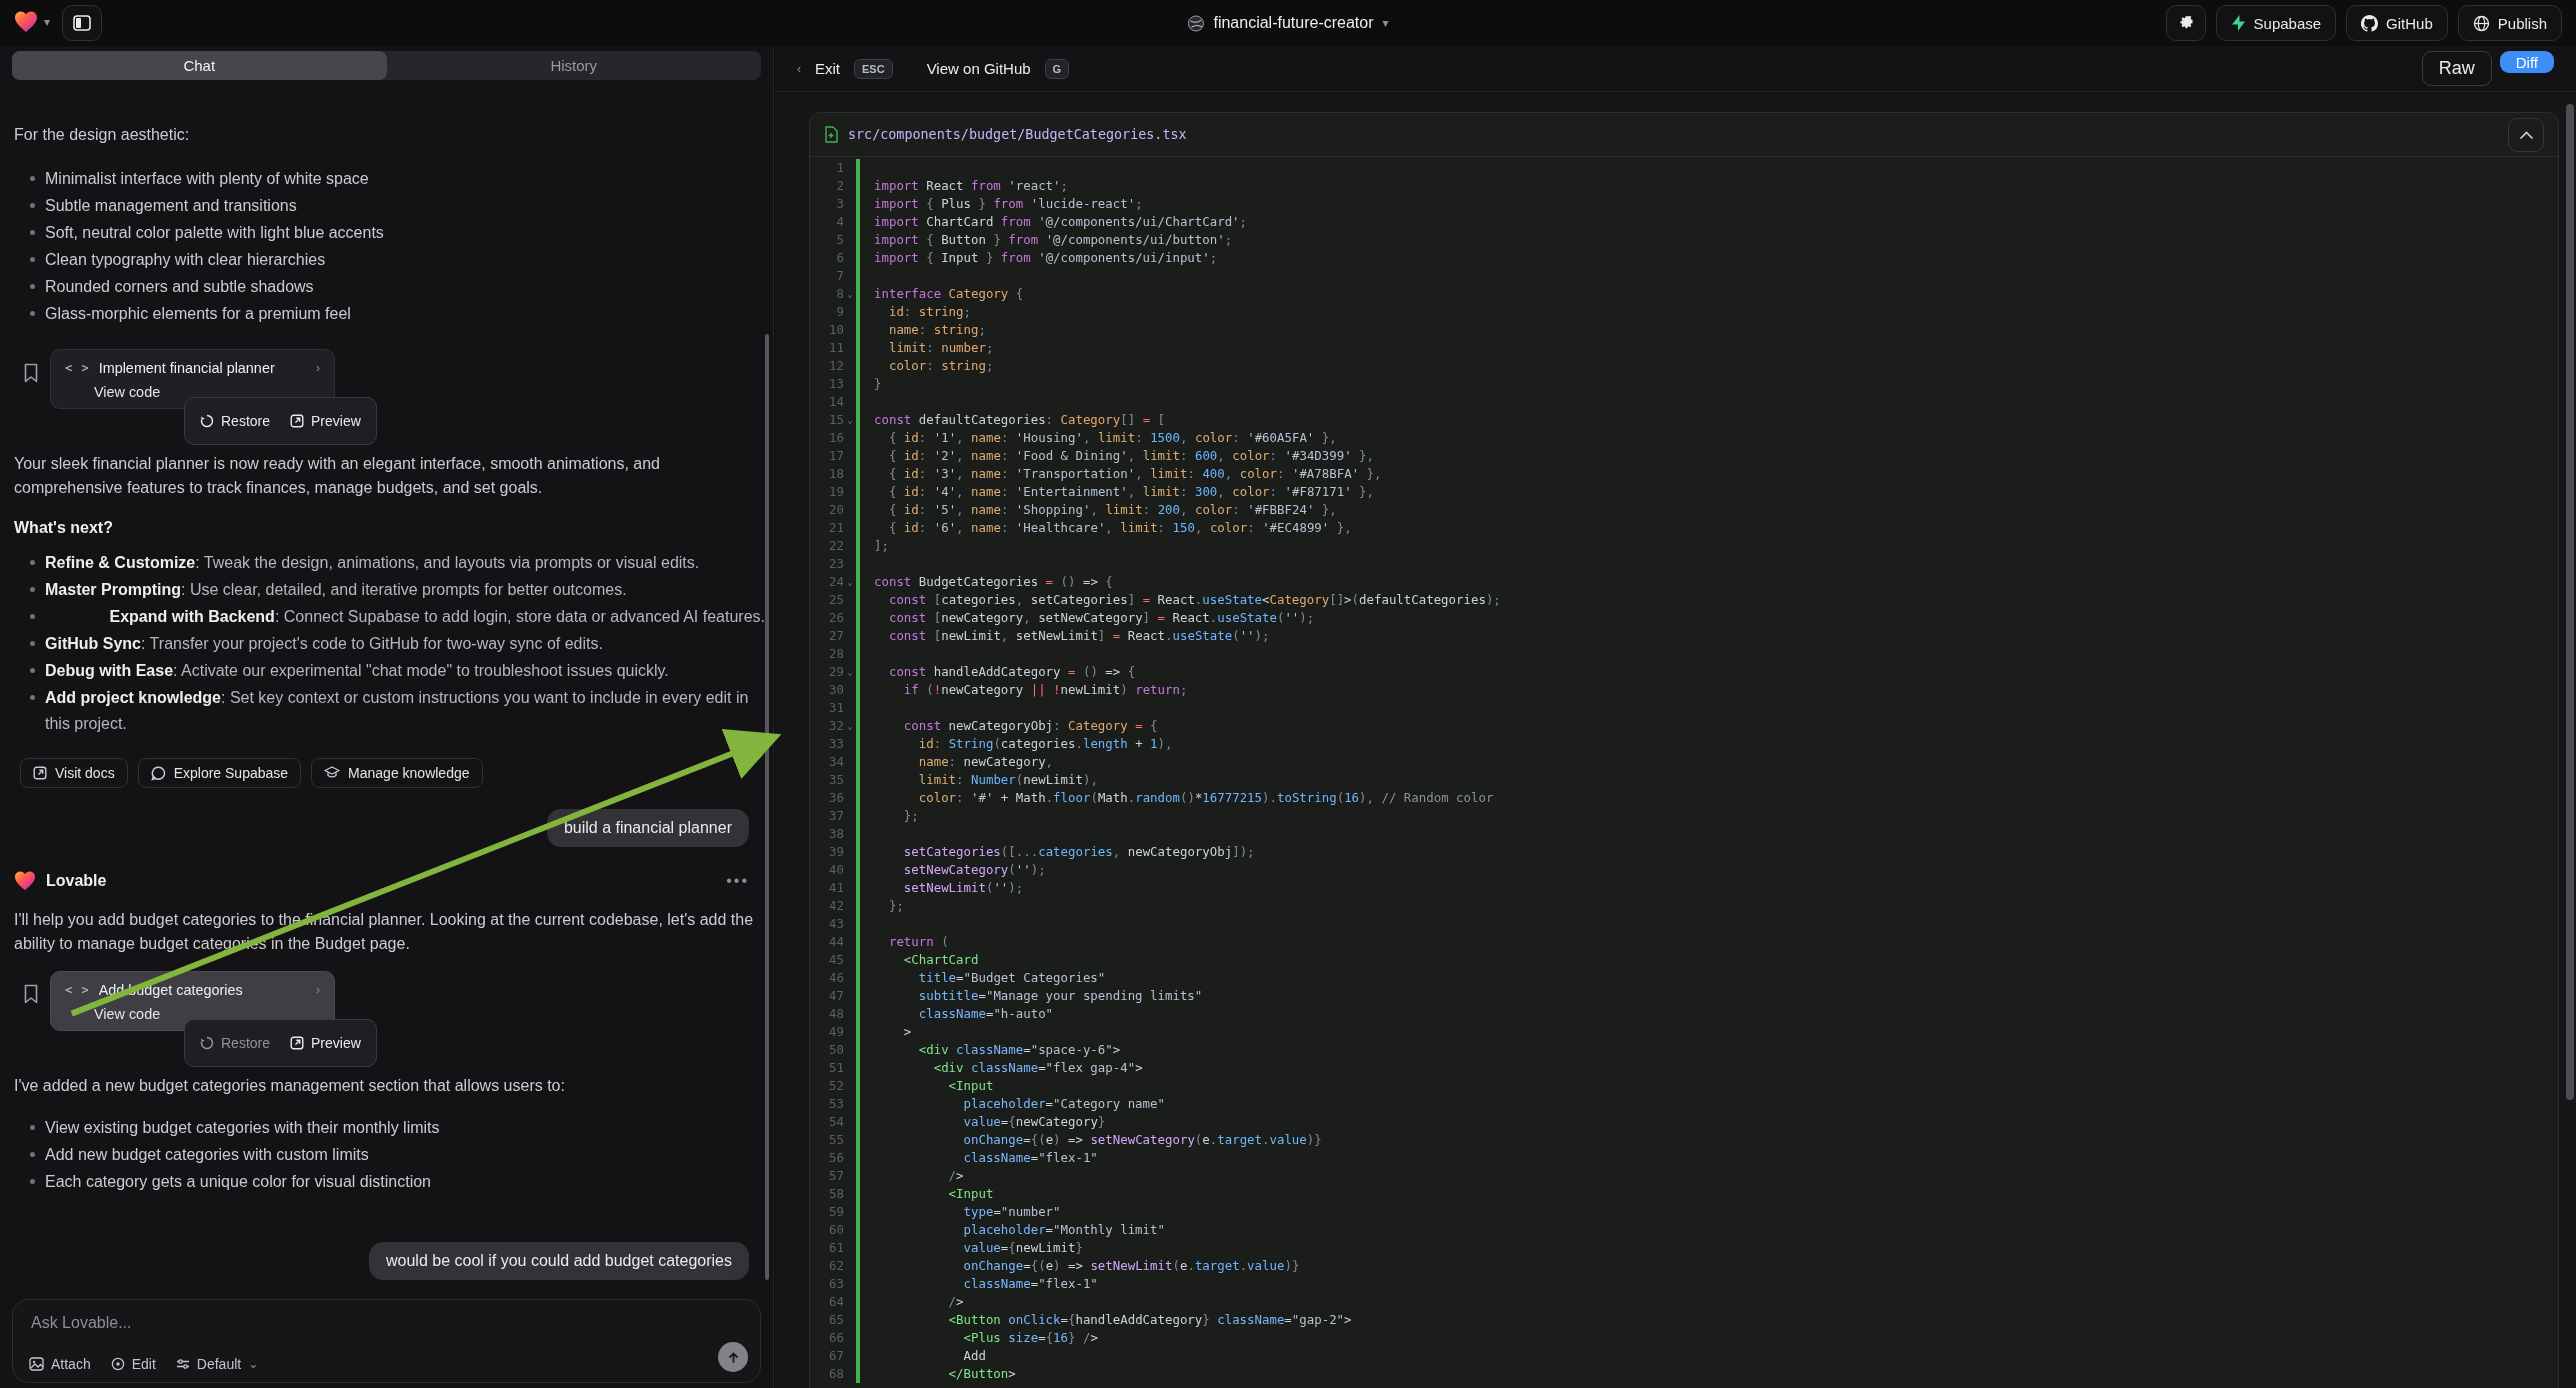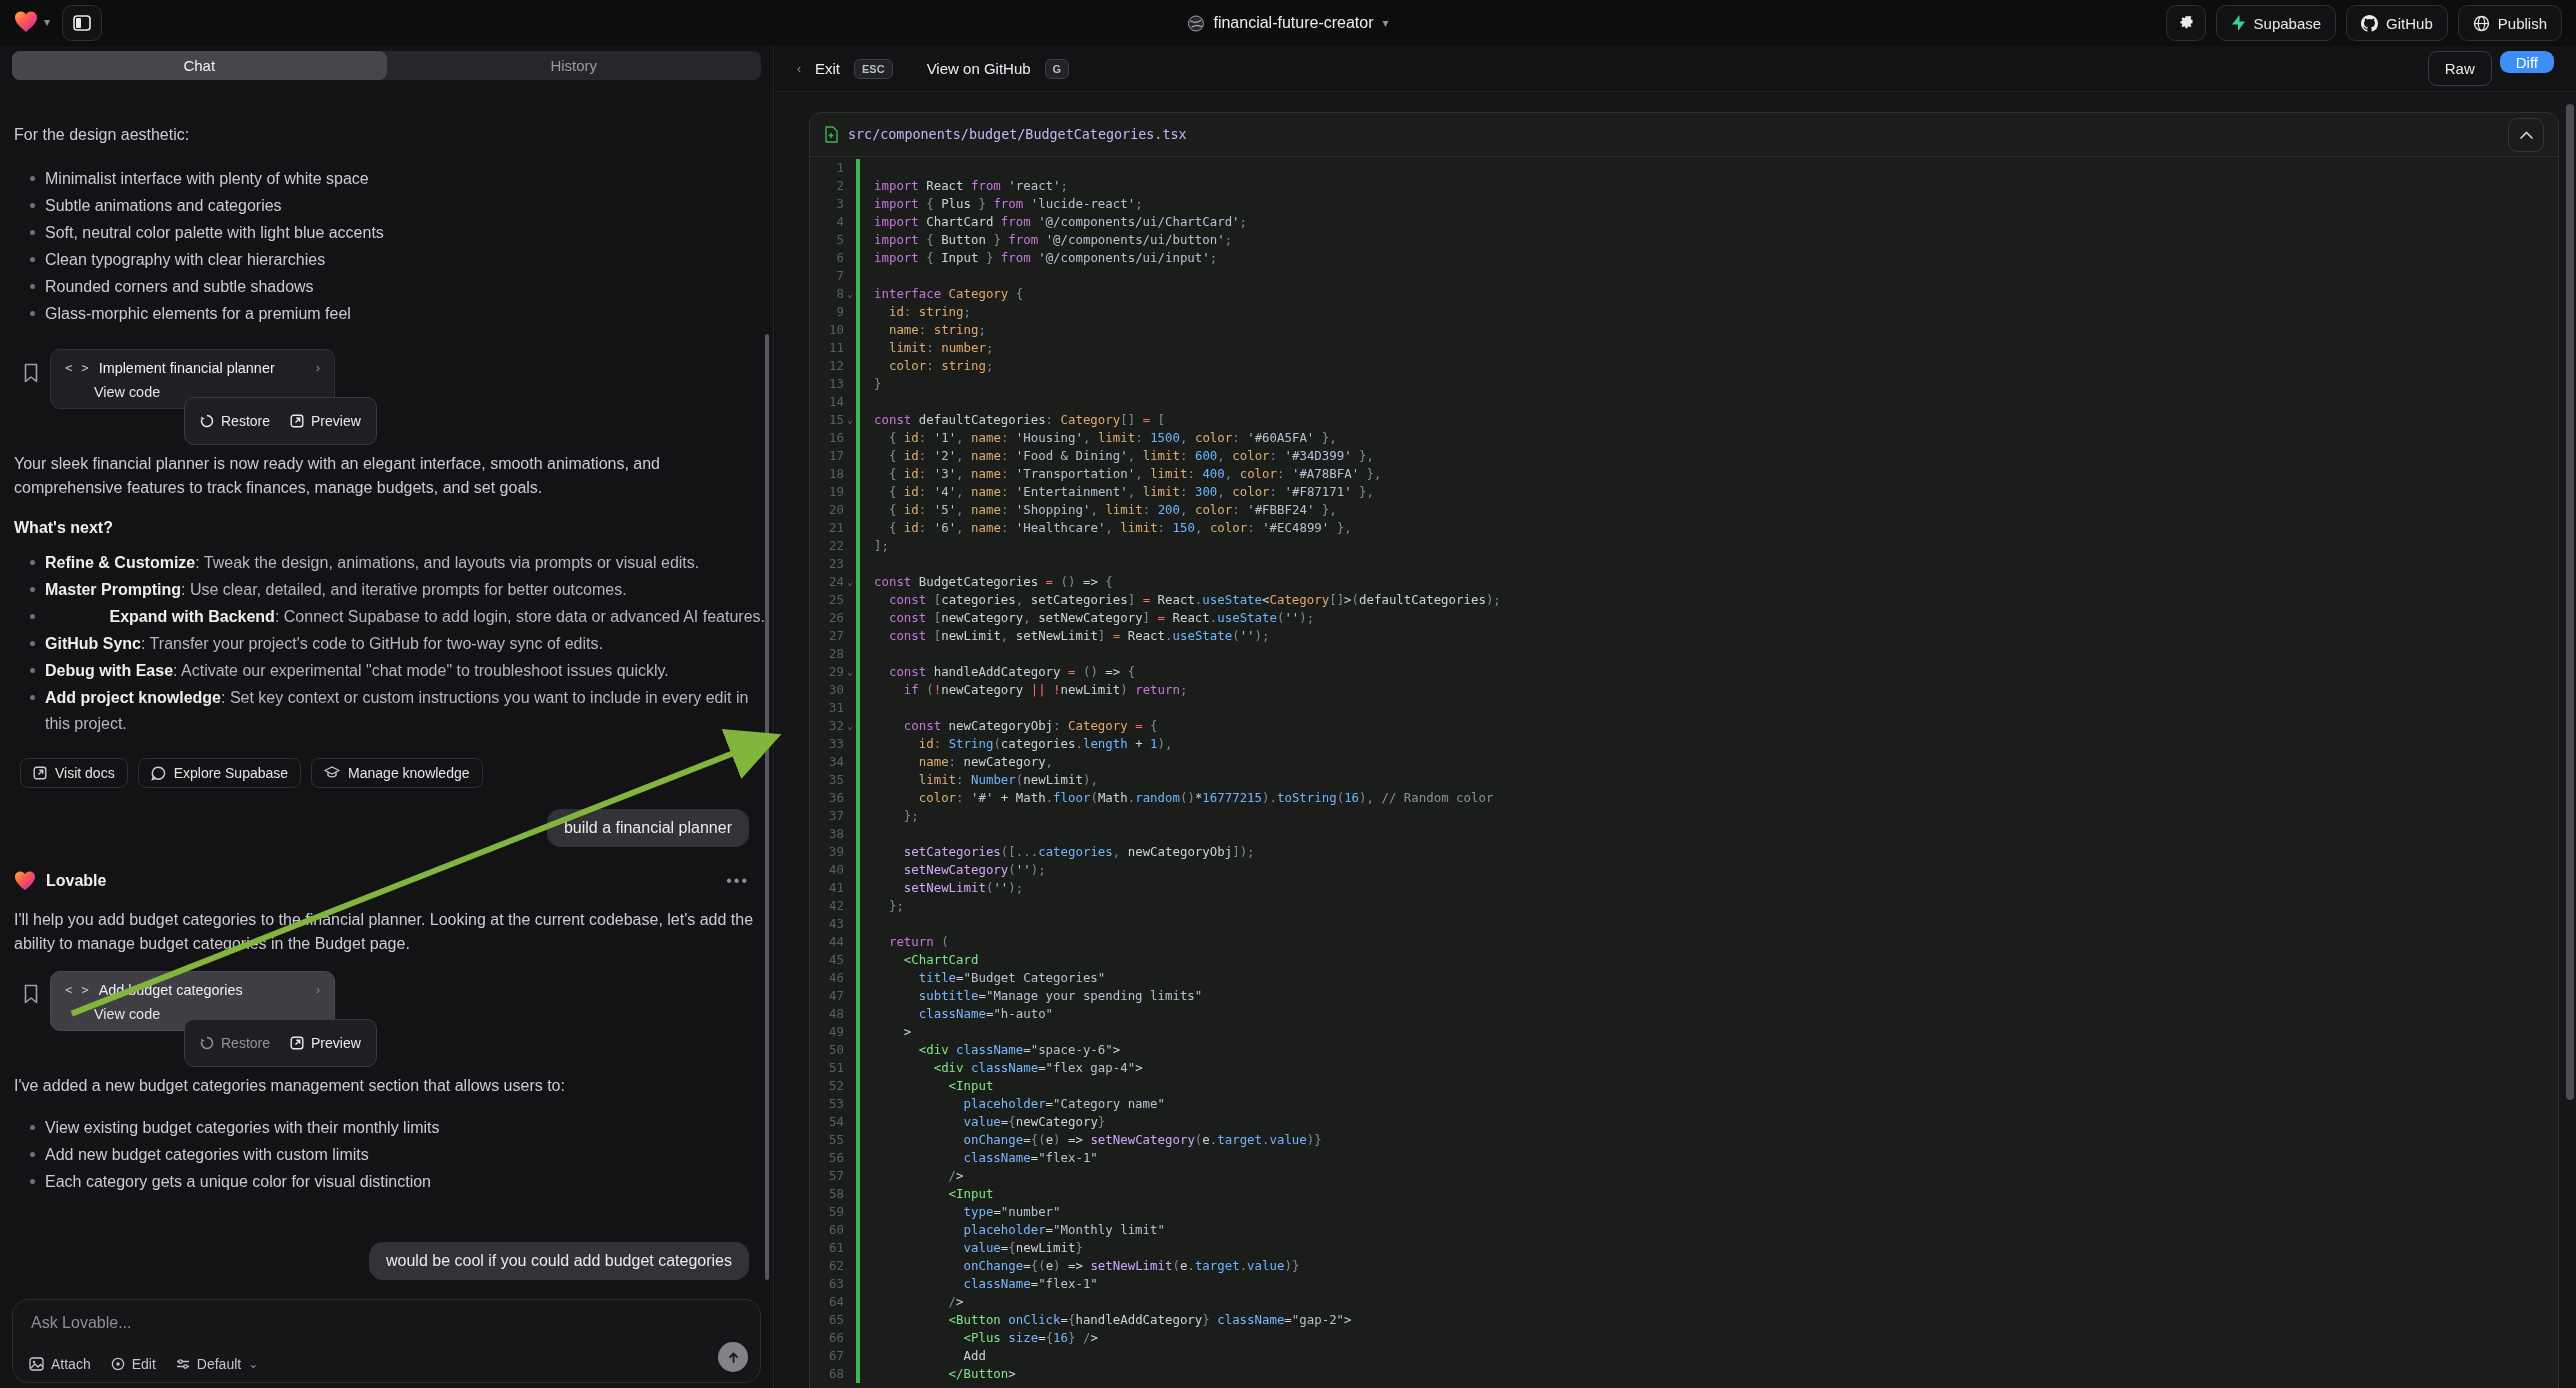--- a/index.html
+++ b/index.html
@@ -72,21 +72,21 @@
 
   
   #code-panel { position:absolute; left:775px; top:46px; right:0; bottom:0; background:#161618; }
   #code-tabs { position:absolute; left:0; right:0; top:0; height:46px; border-bottom:1px solid #232327;
                display:flex; align-items:center; padding:0 22px; gap:14px; background:#131316; }
   #code-tabs .label { font-size:15px; color:#eceef0; }
   .key-badge { border:1px solid #3e4046; background:#222327; color:#b9bdc5; font-size:11px; font-weight:bold;
                border-radius:6px; padding:3px 7px; }
   #raw-diff { margin-left:auto; display:flex; gap:8px; }
   #raw-btn { height:35px; padding:8px 16px; border:1px solid #3a3a40; border-radius:9px; color:#e8eaec;
-             font-size:15px; display:flex; align-items:center; background:#131316; }
+             font-size:18px; display:flex; align-items:center; background:#131316; }
   #diff-btn { height:22px; padding:0 16px; border-radius:9px; color:#fff; font-size:15px;
               display:flex; align-items:center; background:#3e8ef7; }
 
   #file-card { position:absolute; left:34px; right:17px; top:66px; bottom:-12px; background:#1b1d1b;
                border:1px solid #2d2f2d; border-radius:12px; overflow:hidden; }
   #file-header { height:44px; display:flex; align-items:center; gap:10px; padding:0 14px;
                  border-bottom:1px solid #2a2c2a; }
   #file-path { font-family:"DejaVu Sans Mono", monospace; font-size:13.4px; color:#c4b5fd; }
   #collapse-btn { margin-left:auto; width:36px; height:34px; border:1px solid #34363a; border-radius:9px;
                   display:flex; align-items:center; justify-content:center; color:#cfd2d7; }
@@ -173,21 +173,21 @@
   <div id="chat-tabs">
     <div class="tab active">Chat</div>
     <div class="tab">History</div>
   </div>
 
 
   <div class="abs para" style="left:0; top:77px; right:0;">For the design aesthetic:</div>
 
   <div class="abs" style="left:14px; top:120px; right:10px;" id="design-list">
       <div class="bullet" style="margin-bottom: 1px;">Minimalist interface with plenty of white space</div>
-      <div class="bullet" style="margin-bottom: 1px;">Subtle animations and categories</div>
+      <div class="bullet" style="margin-bottom: 1px;">Subtle management and transitions</div>
       <div class="bullet" style="margin-bottom: 1px;">Soft, neutral color palette with light blue accents</div>
       <div class="bullet" style="margin-bottom: 1px;">Clean typography with clear hierarchies</div>
       <div class="bullet" style="margin-bottom: 1px;">Rounded corners and subtle shadows</div>
       <div class="bullet" style="margin-bottom: 1px;">Glass-morphic elements for a premium feel</div>
     </div>
 
   <svg class="abs bookmark-w ic" style="top:317px;" width="15" height="20" viewBox="0 0 15 20">
     <path d="M2 1.5h11v17l-5.5-4.5L2 18.5Z" fill="none" stroke="#9aa0a8" stroke-width="1.6" stroke-linejoin="round"></path>
   </svg>
   <div class="tool-card" style="top:303px;">

